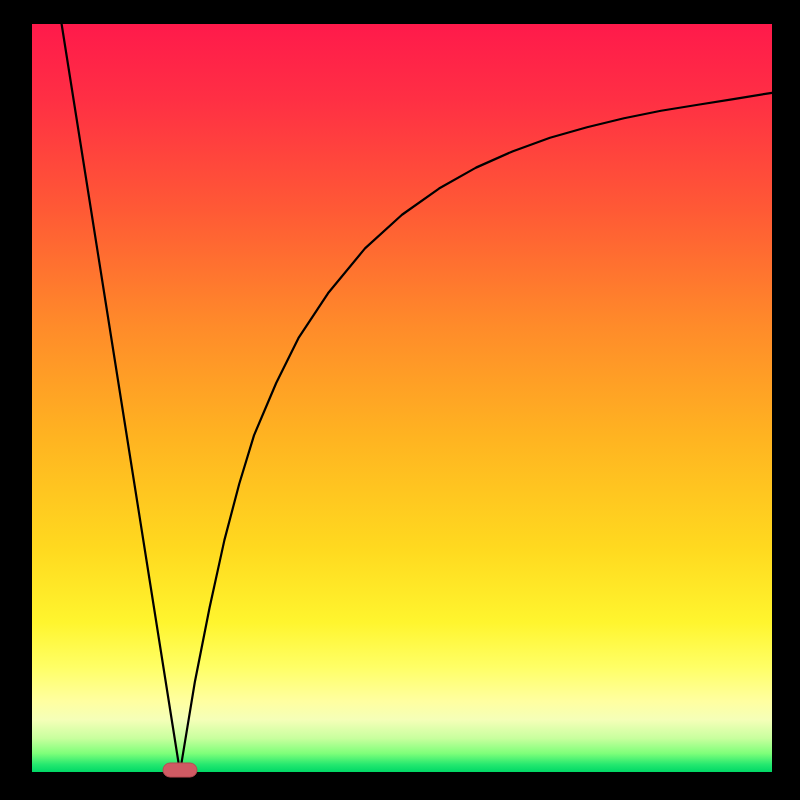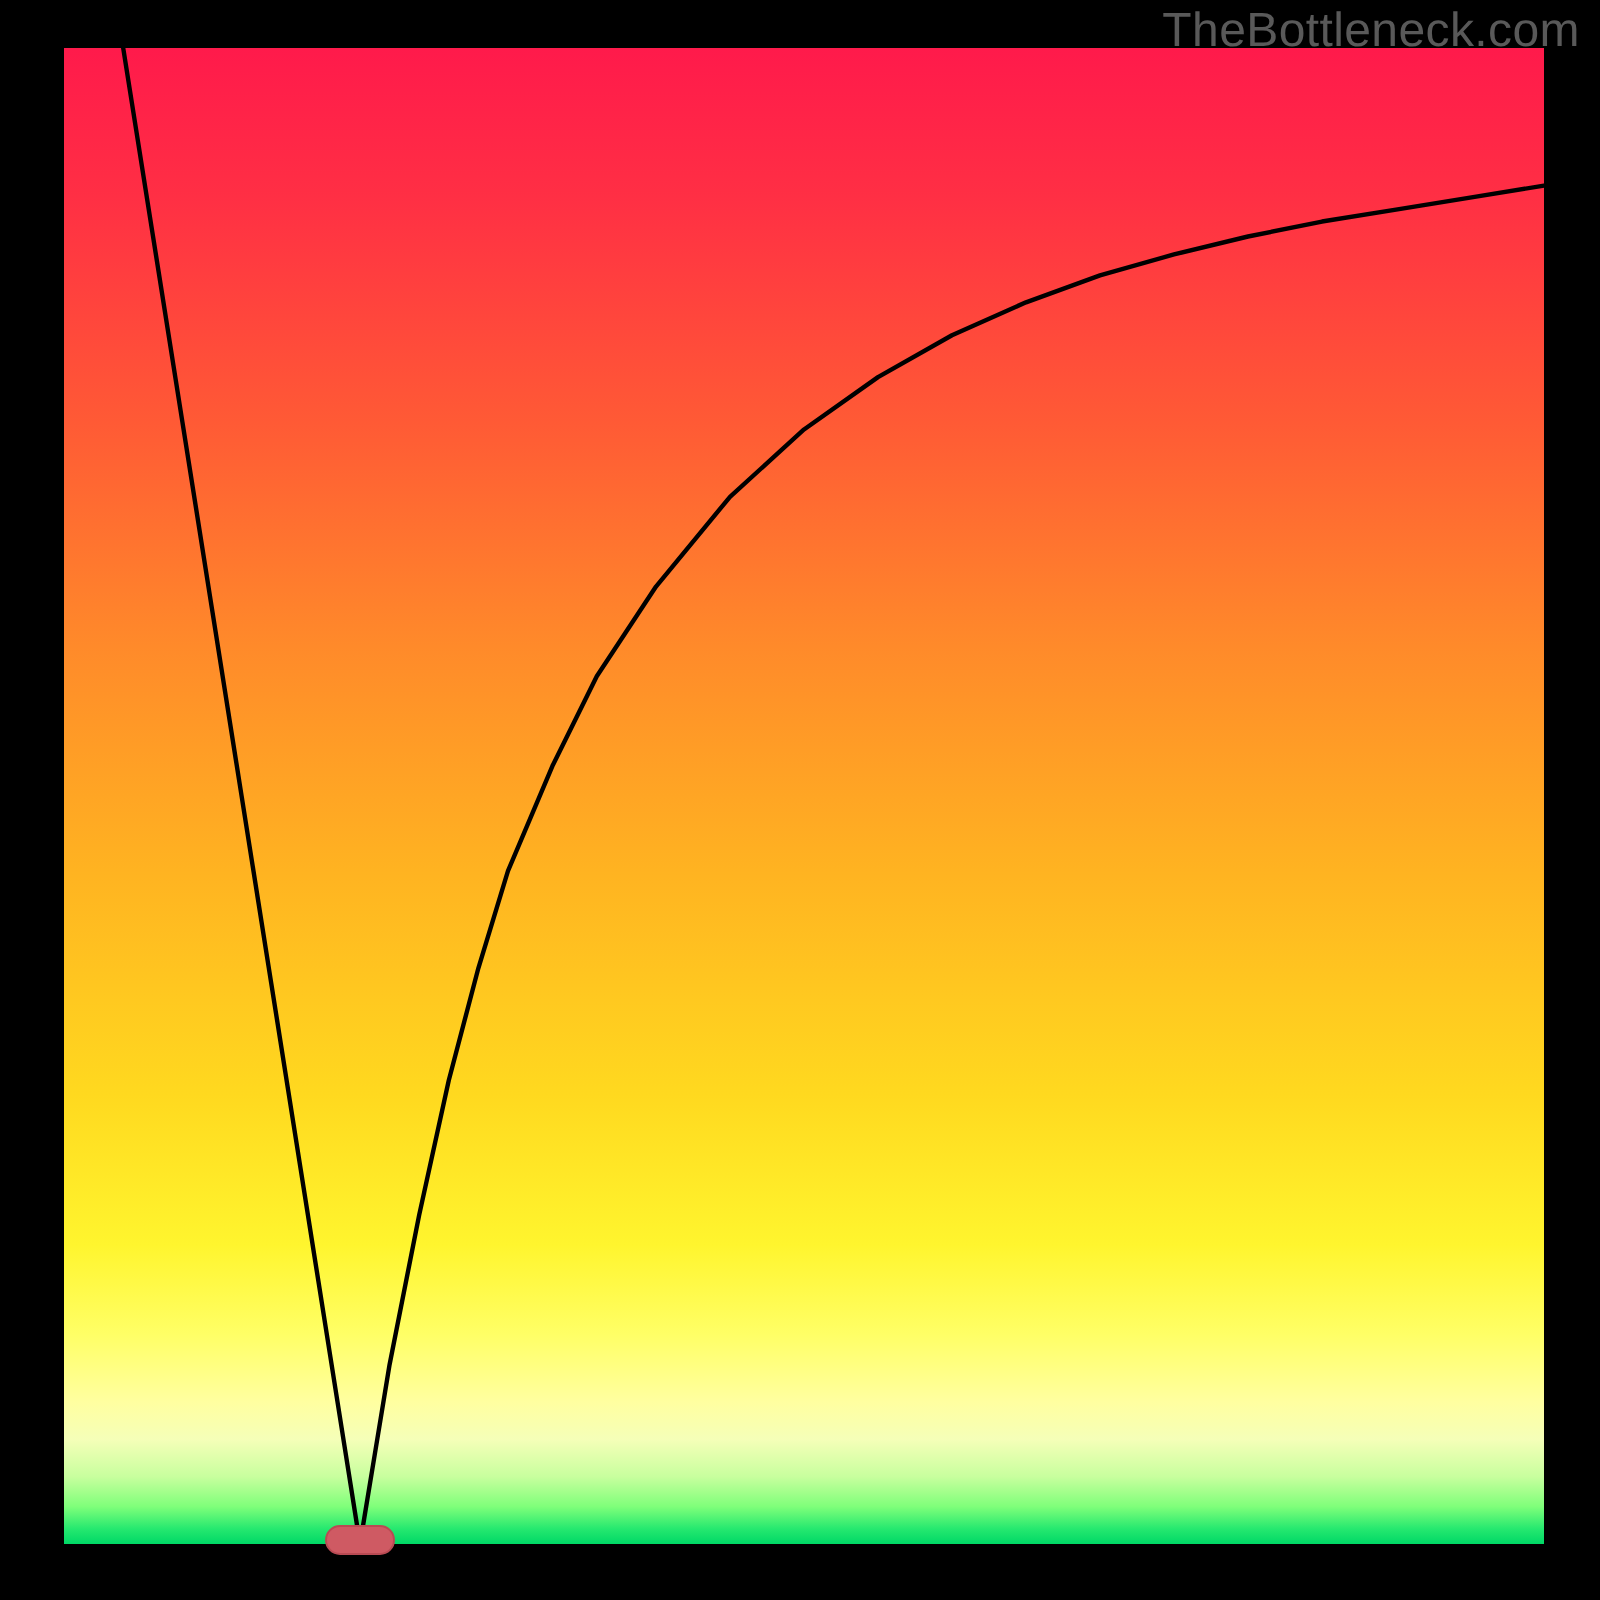--- a/index.html
+++ b/index.html
@@ -53,14 +53,13 @@
           <stop offset="97.5%" stop-color="#7fff7a"></stop>
           <stop offset="99%" stop-color="#25e86f"></stop>
           <stop offset="100%" stop-color="#00d866"></stop>
         </linearGradient>
       </defs>
       <rect x="0" y="0" width="800" height="800" fill="#000000"></rect>
       <rect x="32" y="24" width="740" height="748" fill="url(#bg-grad)"></rect>
       <path d="M 61.60 24.00 L 76.40 117.50 L 91.20 211.00 L 106.00 304.50 L 120.80 398.00 L 135.60 491.50 L 150.40 585.00 L 165.20 678.50 L 172.60 725.25 L 180.00 772.00 L 187.40 727.12 L 194.80 682.24 L 209.60 607.44 L 224.40 540.12 L 239.20 484.02 L 254.00 435.40 L 276.20 383.04 L 298.40 338.16 L 328.00 293.28 L 365.00 248.40 L 402.00 214.74 L 439.00 188.56 L 476.00 167.62 L 513.00 151.16 L 550.00 137.70 L 587.00 127.22 L 624.00 118.25 L 661.00 110.77 L 698.00 104.78 L 735.00 98.80 L 772.00 92.82" fill="none" stroke="#000000" stroke-width="2.2" stroke-linecap="round" stroke-linejoin="round"></path>
       <rect x="163.00" y="763.00" width="34" height="14" rx="7" ry="7" fill="#cf5a63" stroke="#b94a53" stroke-width="1"></rect>
     </svg>
-  <div class="watermark">TheBottleneck.com</div>
 </div>
 
 </body></html>

